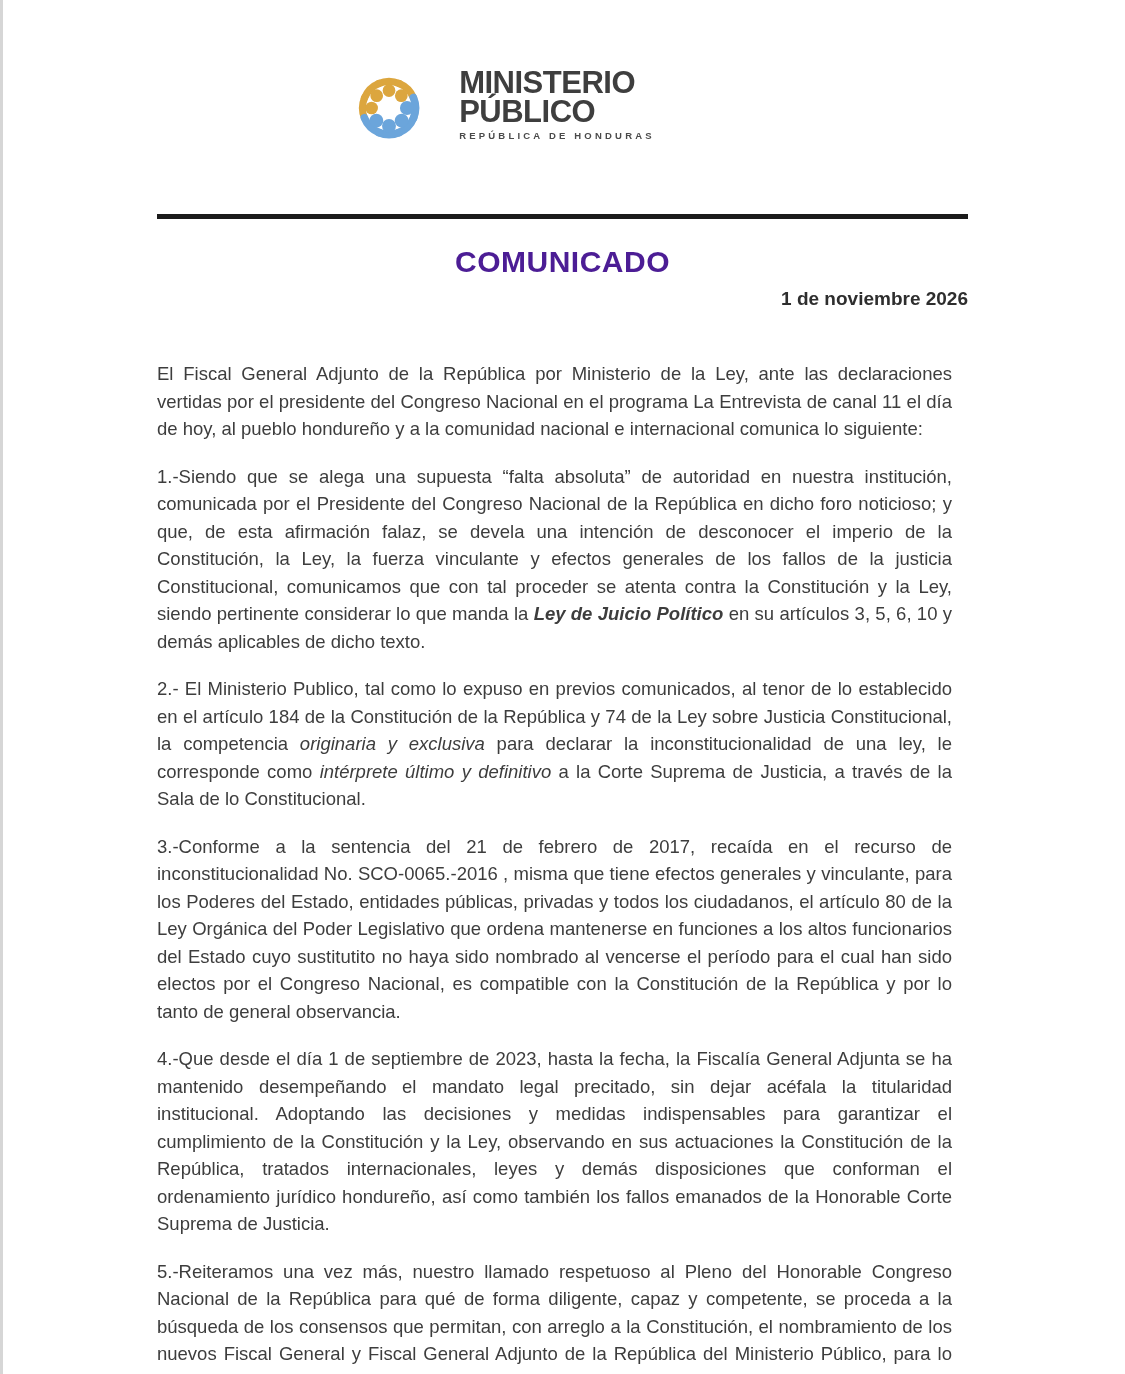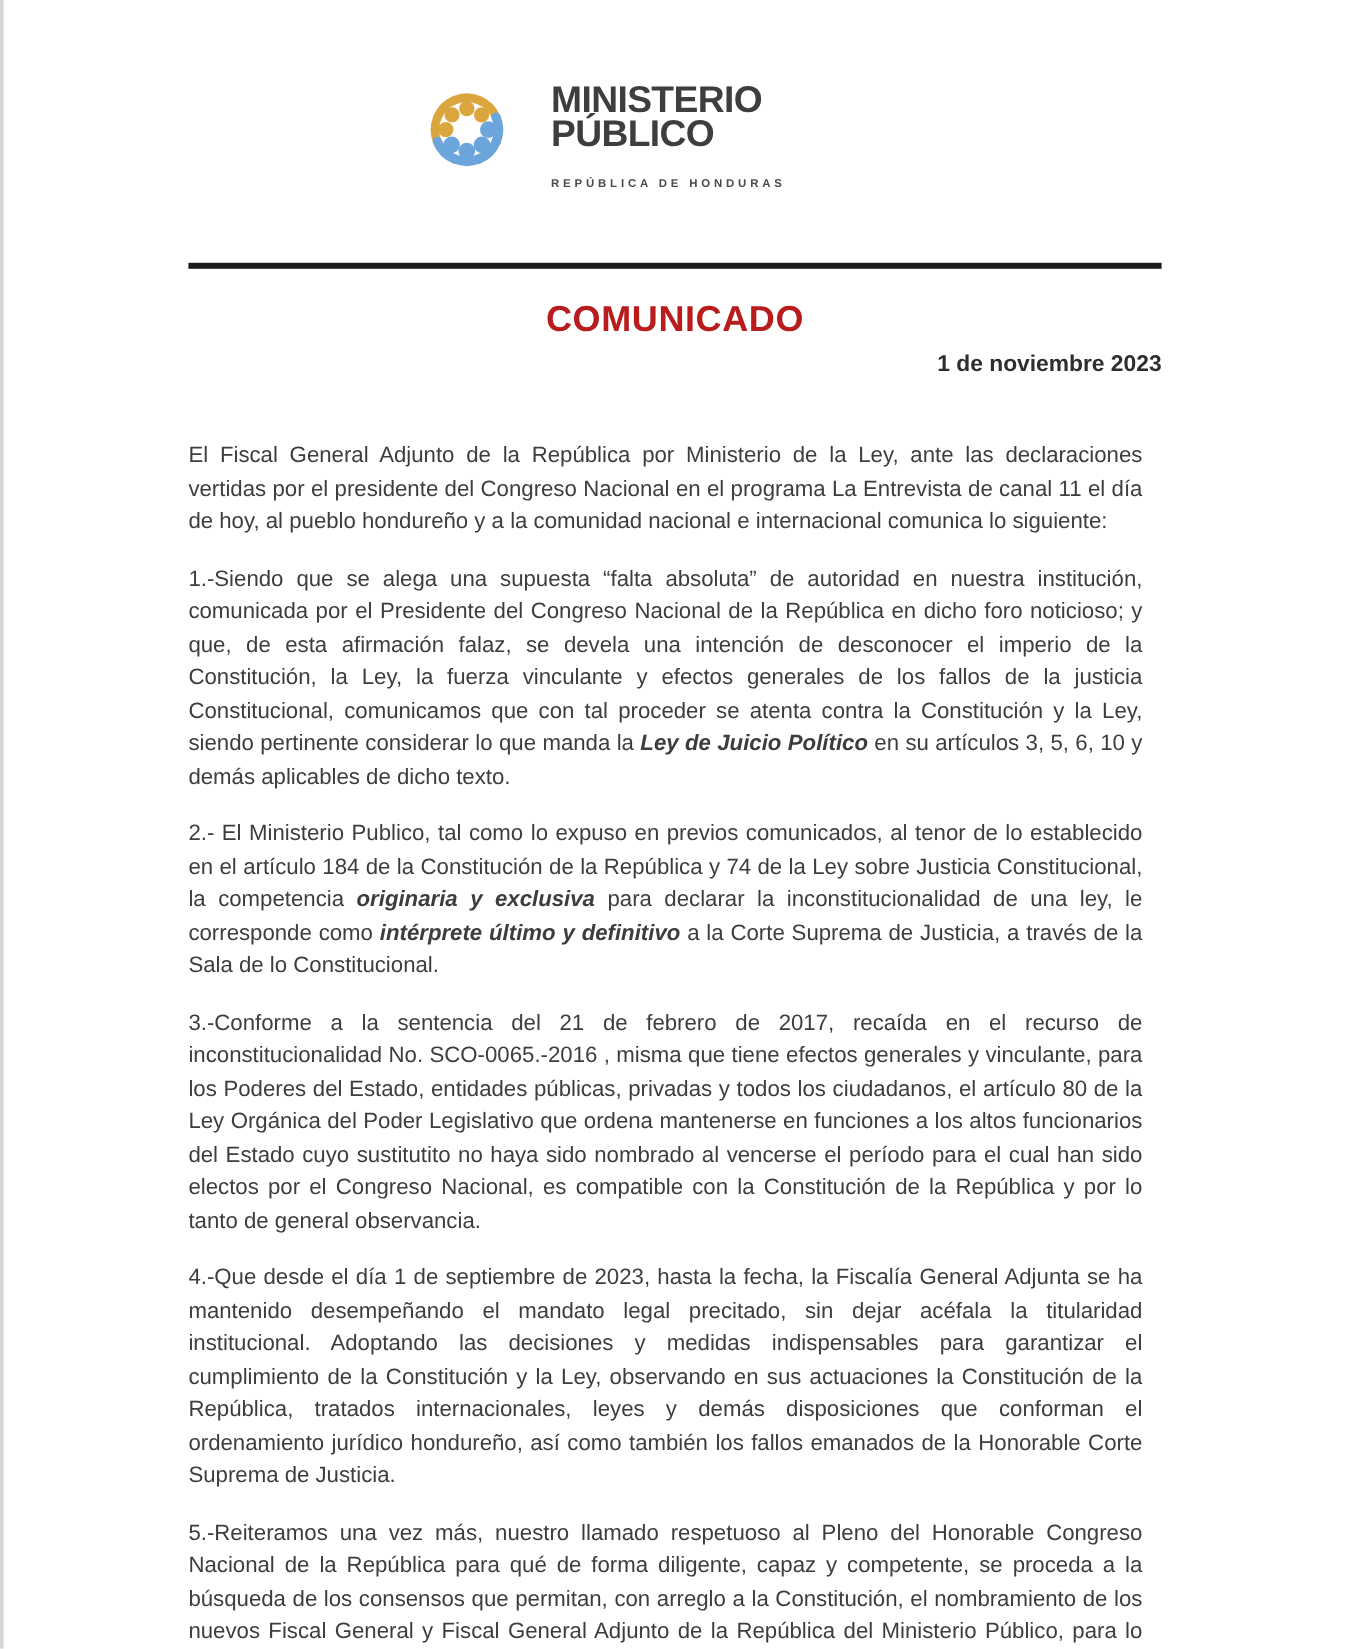--- a/index.html
+++ b/index.html
@@ -40,59 +40,59 @@
   .logo-text { padding-top: 6px; }
   .logo-line {
     font-weight: 700;
     font-size: 31px;
     line-height: 29px;
     letter-spacing: -0.5px;
     color: #3e3e3e;
     transform-origin: left;
   }
   .logo-sub {
-    margin-top: 22px;
+    margin-top: 4px;
     font-size: 9.5px;
     font-weight: 700;
     letter-spacing: 3.2px;
     color: #4a4a4a;
   }
   
   .divider {
     margin-top: 60px;
     height: 5px;
     background: #1b1b1b;
   }
   .doc-title {
     margin: 26px 0 0 0;
     text-align: center;
     font-size: 30px;
     font-weight: 800;
     letter-spacing: 0.5px;
-    color: #b91c1c;
+    color: #4c1d95;
   }
   .doc-date {
     margin-top: 9px;
     text-align: right;
     font-size: 19px;
     font-weight: 700;
     color: #2e2e2e;
   }
   
   .doc-body { margin-top: 50px; }
   .body-para {
     margin: 0 16px 20px 0;
     font-size: 18.5px;
     line-height: 27.5px;
     text-align: justify;
     color: #3d3d3d;
   }
   .run.bold { font-weight: 700; font-style: italic; }
   .run.italic { }
-  .run.bold-italic { font-weight: 700; font-style: italic; }
+  .run.bold-italic { font-weight: 400; font-style: italic; }
 </style>
 </head>
 <body>
 
 <div class="page-edge"></div>
 
 <div class="page">
 
   <header class="logo-block">
     <svg class="emblem" viewBox="0 0 84 84" aria-hidden="true">
@@ -128,21 +128,21 @@
     <div class="logo-text">
       <div class="logo-line">MINISTERIO</div>
       <div class="logo-line">PÚBLICO</div>
       <div class="logo-sub">REPÚBLICA DE HONDURAS</div>
     </div>
   </header>
 
   <div class="divider"></div>
 
   <h1 class="doc-title">COMUNICADO</h1>
-  <div class="doc-date">1 de noviembre 2023</div>
+  <div class="doc-date">1 de noviembre 2026</div>
 
   <section class="doc-body">
       <p class="body-para"><span class="run normal">El Fiscal General Adjunto de la República por Ministerio de la Ley, ante las declaraciones vertidas por el presidente del Congreso Nacional en el programa La Entrevista de canal 11 el día de hoy, al pueblo hondureño y a la comunidad nacional e internacional comunica lo siguiente:</span></p>
       <p class="body-para"><span class="run normal">1.-Siendo que se alega una supuesta “falta absoluta” de autoridad en nuestra institución, comunicada por el Presidente del Congreso Nacional de la República en dicho foro  noticioso; y que, de esta afirmación falaz, se devela una intención de desconocer el imperio de la Constitución, la Ley, la fuerza vinculante y efectos generales de los fallos de la justicia Constitucional, comunicamos que con tal proceder se atenta contra la Constitución y la Ley, siendo pertinente considerar lo que manda la </span><span class="run bold">Ley de Juicio Político</span><span class="run normal"> en su artículos 3, 5, 6, 10 y demás aplicables de dicho texto.</span></p>
       <p class="body-para"><span class="run normal">2.- El Ministerio Publico, tal como lo expuso en previos comunicados, al tenor de lo establecido en el artículo 184 de la Constitución de la República y 74 de la Ley sobre Justicia Constitucional, la competencia </span><span class="run bold-italic">originaria y exclusiva</span><span class="run normal"> para declarar la inconstitucionalidad de una ley, le corresponde como </span><span class="run bold-italic">intérprete último y definitivo</span><span class="run normal"> a la Corte Suprema de Justicia, a través de la Sala de lo Constitucional.</span></p>
       <p class="body-para"><span class="run normal">3.-Conforme a la sentencia del 21 de febrero de 2017,  recaída en el recurso de inconstitucionalidad No. SCO-0065.-2016 , misma que tiene efectos generales y vinculante, para los Poderes del Estado, entidades públicas, privadas y todos los ciudadanos, el artículo 80 de la Ley Orgánica del Poder Legislativo que ordena mantenerse en funciones a los altos funcionarios del Estado cuyo sustitutito no haya sido nombrado al vencerse el período para el cual han sido electos por el Congreso Nacional, es compatible con la Constitución de la República y por lo tanto de general observancia.</span></p>
       <p class="body-para"><span class="run normal">4.-Que desde el día 1 de septiembre de 2023, hasta la fecha, la Fiscalía General Adjunta se ha mantenido desempeñando el mandato legal precitado, sin dejar acéfala la titularidad institucional. Adoptando las decisiones y medidas indispensables para garantizar el cumplimiento de la Constitución y la Ley, observando en sus actuaciones la Constitución de la República, tratados internacionales, leyes y demás disposiciones que conforman el ordenamiento jurídico hondureño, así como también los fallos emanados de la Honorable Corte Suprema de Justicia.</span></p>
       <p class="body-para"><span class="run normal">5.-Reiteramos una vez más, nuestro llamado respetuoso al Pleno del Honorable Congreso Nacional de la República para qué de forma </span><span class="run italic">diligente, capaz y competente</span><span class="run normal">, se proceda  a la búsqueda de los consensos que permitan, con arreglo a la Constitución, el nombramiento de los nuevos Fiscal General y Fiscal General Adjunto de la República del Ministerio Público, para lo cual de acuerdo al Artículo Constitucional  233 se requiere de por lo menos 2/3 partes de sus integrantes o mayoría calificada (86 votos), para la elección de las autoridades del Ministerio Publico.</span></p>
     </section>
 

